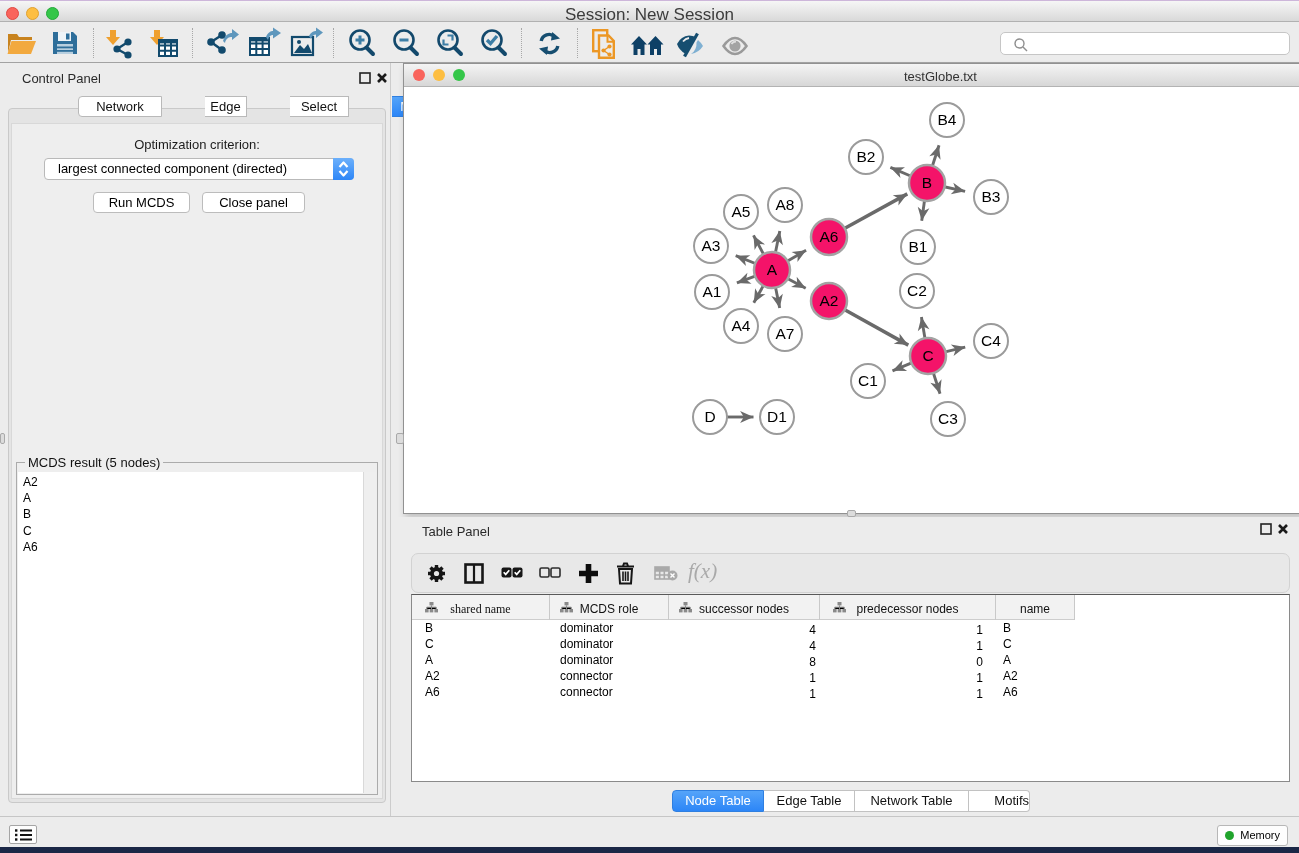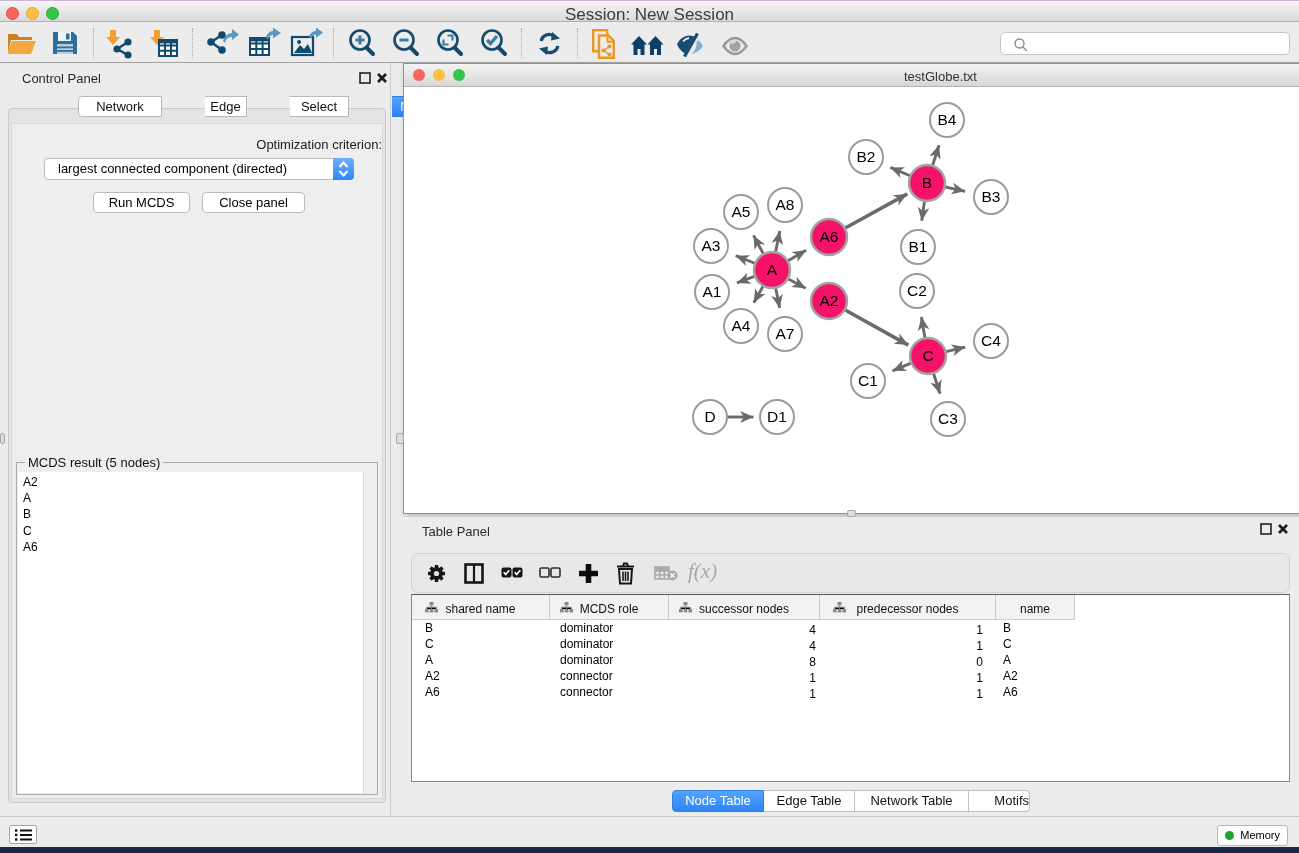--- a/index.html
+++ b/index.html
@@ -23,21 +23,21 @@
 #cpanel .ptitle { position:absolute; left:22px; top:9px; font-size:13px; color:#2a2a2a; }
 #cptabs { position:absolute; left:78px; top:34px; height:21px; display:flex;gap:43px; }
 .cptab { height:21px; font-size:13px; line-height:19px; text-align:center; background:#fff;
   border:1px solid #b9b9b9; border-left:none; color:#111; }
 .cptab.first { border-left:1px solid #b9b9b9; border-radius:4px 0 0 4px; }
 .cptab.sel { background:linear-gradient(#55a4f9,#2c86f7); color:#fff; border-color:#2f7fe0; border-radius:0 4px 4px 0; }
 #cpcard { position:absolute; left:8px; top:46px; width:378px; height:695px; background:#e4e4e4;
   border:1px solid #c9c9c9; border-radius:4px; }
 #cpinner { position:absolute; left:2px; top:14px; width:372px; height:676px; background:#eeeeee;
   border:1px solid #d8d8d8; }
-#optlabel { position:absolute; left:0; width:100%; top:13px; text-align:right; font-size:13px; color:#1c1c1c; }
+#optlabel { position:absolute; left:0; width:100%; top:13px; text-align:center; font-size:13px; color:#1c1c1c; }
 #dropdown { position:absolute; left:32px; top:34px; width:310px; height:22px; background:#fff;
   border:1px solid #b9b9b9; border-radius:4px; font-size:13px; line-height:20px; padding-left:13px; color:#000; }
 #dropbtn { position:absolute; right:-1px; top:-1px; width:21px; height:22px; border-radius:0 4px 4px 0;
   background:linear-gradient(#6cb0fb,#2d86f7); }
 .btn { position:absolute; height:21px; background:#fff; border:1px solid #bcbcbc; border-radius:4px;
   font-size:13px; text-align:center; line-height:19px; color:#000; }
 #fieldset { position:absolute; left:4px; top:338px; width:362px; height:333px; border:1px solid #ababab; }
 #fslegend { position:absolute; left:8px; top:-8px; background:#eeeeee; padding:0 3px; font-size:13px; color:#111; }
 #fslist { position:absolute; left:1px; top:9px; width:358px; height:321px; background:#fff;
   font-size:12px; line-height:16.2px; padding:2px 0 0 5px; color:#000; }
@@ -367,21 +367,21 @@
   <path d="M1 5 H15 M1 9 H15 M5.7 1 V13 M10.3 1 V13"></path>
  </g>
  <rect x="1" y="1" width="14" height="4" fill="#a9a9a9"></rect>
  <circle cx="18.5" cy="9.5" r="5" fill="#a9a9a9"></circle>
  <path d="M16.5 7.5 L20.5 11.5 M20.5 7.5 L16.5 11.5" stroke="#fff" stroke-width="1.4"></path>
 </svg>
 <div style="position:absolute;left:276px;top:5px;width:46px;font-family:'Liberation Serif',serif;font-style:italic;font-size:21px;color:#a9a9a9;">f(x)</div>
 </div>
       <div id="ttable">
           <div id="thead">
-            <div class="th" style="left:0px;width:138px;">
+            <div class="th" style="left:0px;width:138px;font-family:Liberation Serif, serif;">
               <svg style="position:absolute;left:13px;top:7px;" width="13" height="11" viewBox="0 0 13 11">
                 <g fill="#8a8a8a">
                   <rect x="4.5" y="0" width="4" height="3.4"></rect>
                   <rect x="0" y="7" width="3.6" height="3.4"></rect>
                   <rect x="4.7" y="7" width="3.6" height="3.4"></rect>
                   <rect x="9.4" y="7" width="3.6" height="3.4"></rect>
                 </g>
                 <path d="M6.5 3.4 V5.2 M1.8 7 V5.2 H11.2 V7 M6.5 5.2 V7" stroke="#8a8a8a" stroke-width="1"></path>
               </svg>
               <span style="position:absolute;left:0;right:0;top:0;text-align:center;">shared name</span>

